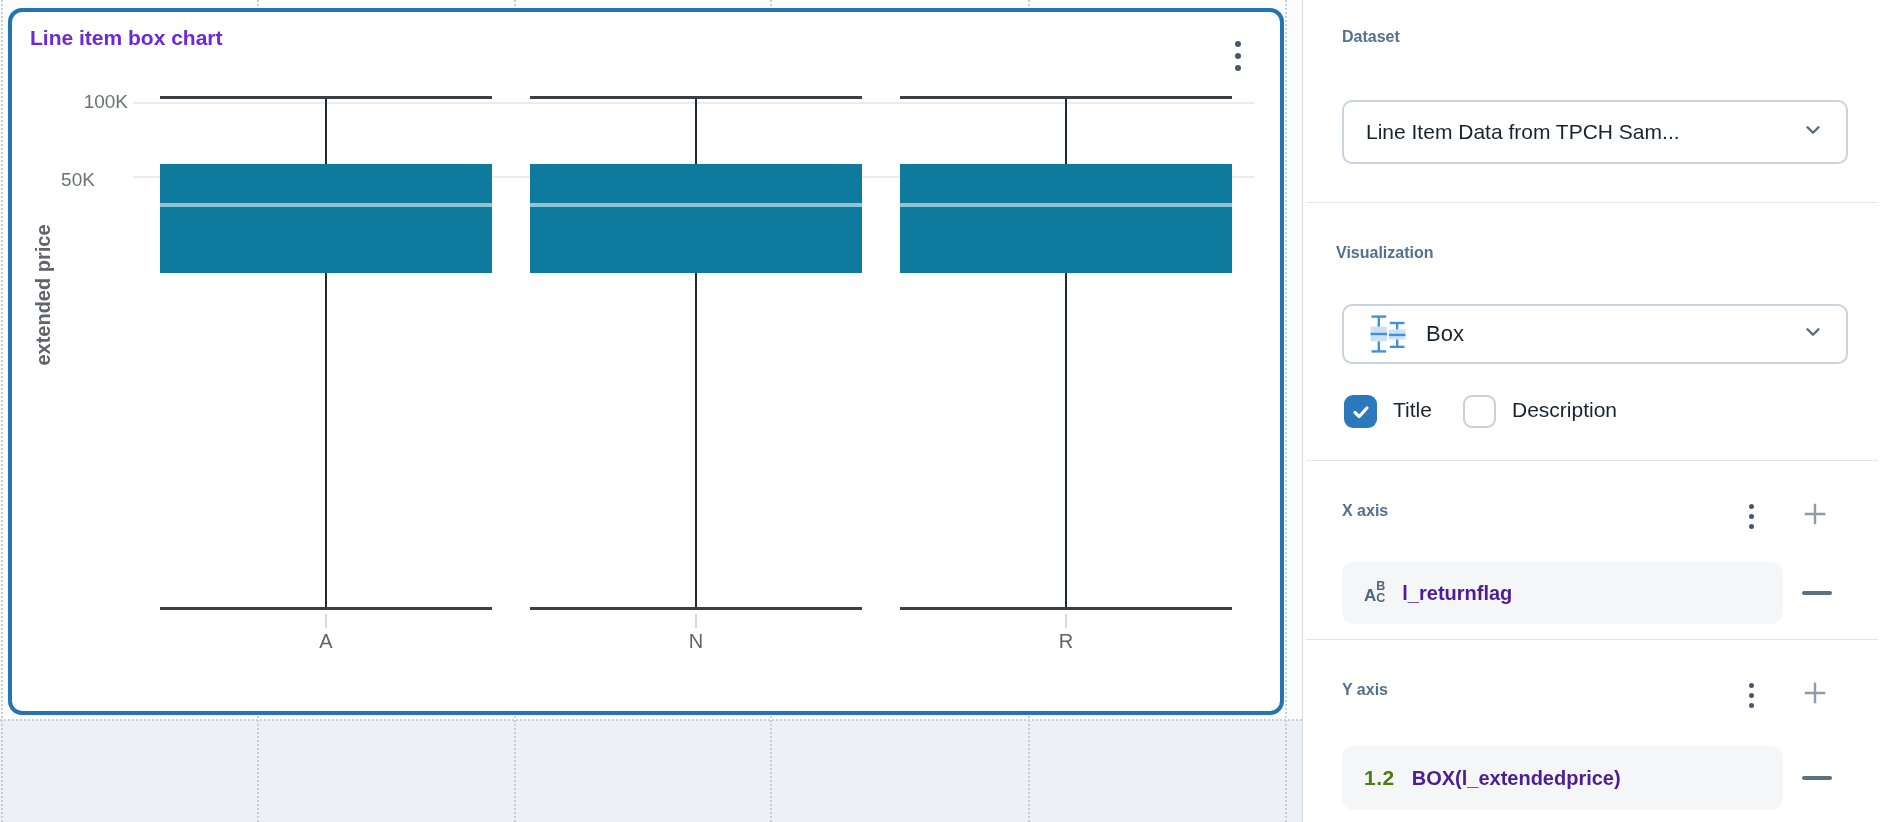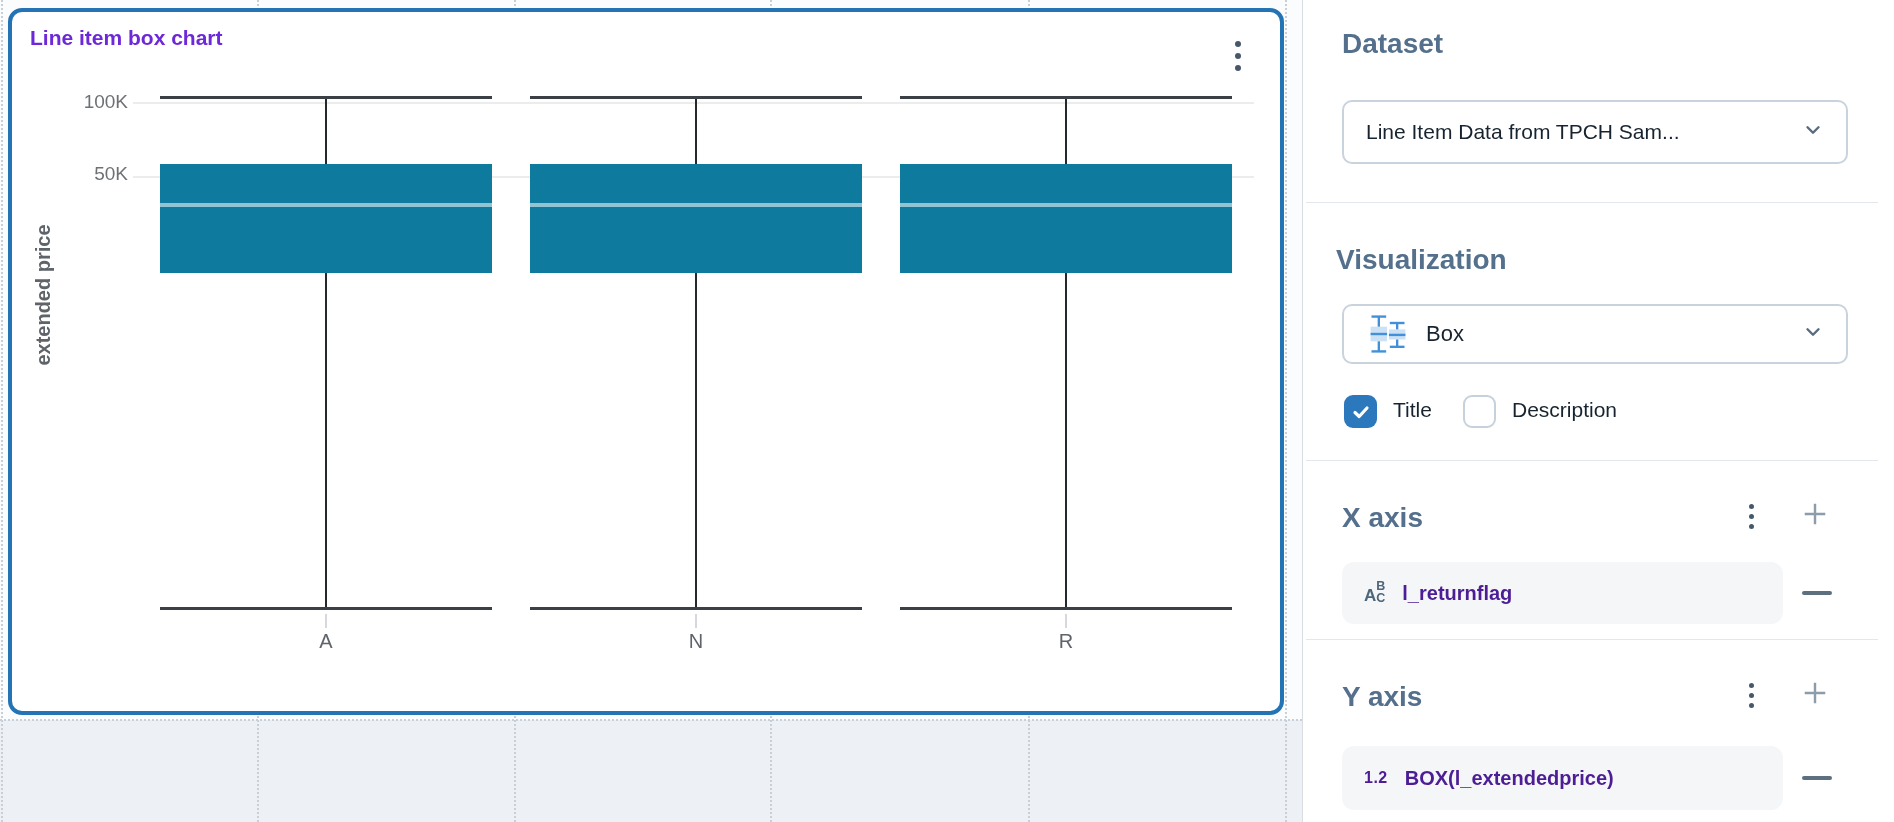--- a/index.html
+++ b/index.html
@@ -32,21 +32,21 @@
   .cap { position:absolute; height:3px; background:#3b4046; }
   .boxrect { position:absolute; }
   .medianline { position:absolute; height:4px; background:rgba(255,255,255,0.55); }
   .cattick { position:absolute; width:2px; background:#d5d9dd; }
   .catlabel { position:absolute; width:80px; text-align:center; font-size:20px; color:#5f646a; }
 
   
   .panel-sep { position:absolute; left:1302px; top:0; width:1px; height:822px; background:#d8dde3; }
   .panel { position:absolute; left:1303px; top:0; width:591px; height:822px; background:#fff; }
   .p-abs { position:absolute; }
-  .p-head { font-size:28px; font-weight:bold; color:#54708c; }
+  .p-head { font-size:16px; font-weight:bold; color:#54708c; }
   .p-divider { position:absolute; left:3px; width:572px; height:1px; background:#e3e7eb; }
   .select { position:absolute; left:39px; width:506px; border:2px solid #c9d3dd; border-radius:10px;
     background:#fff; display:flex; align-items:center; padding:0 22px; cursor:pointer; }
   .select-text { font-size:21px; color:#17242f; flex:1 1 auto; white-space:nowrap; overflow:hidden; }
   .chev { flex:0 0 auto; }
   .cb-row { position:absolute; left:41px; top:395px; height:34px; }
   .cb { position:absolute; width:33px; height:33px; border-radius:9px; top:0; cursor:pointer;
     display:flex; align-items:center; justify-content:center; }
   .cb-on { background:#2b78bc; }
   .cb-off { background:#fff; border:2px solid #c7d1dc; }
@@ -54,21 +54,21 @@
   .kebab-panel { width:10px; }
   .kebab-panel i { width:5px; height:5px; margin:2.5px 0; }
   .plusbtn { position:absolute; cursor:pointer; }
   .pill { position:absolute; left:39px; width:441px; background:#f5f6f8; border-radius:12px;
     display:flex; align-items:center; padding:0 22px; cursor:pointer; }
   .pill-name { font-size:20px; font-weight:bold; color:#4c1d95; margin-left:17px; white-space:nowrap; }
   .minus { position:absolute; left:499px; width:30px; height:4px; background:#5d7080; border-radius:2px; cursor:pointer; }
   .abc-icon { display:flex; align-items:flex-start; color:#4e6679; font-weight:bold; }
   .abc-a { font-size:17px; margin-top:6px; }
   .abc-bc { display:flex; flex-direction:column; font-size:12.5px; line-height:12px; }
-  .num-icon { font-size:16px; font-weight:bold; color:#4c1d95; letter-spacing:0.5px; }
+  .num-icon { font-size:21px; font-weight:bold; color:#4d7c0f; letter-spacing:0.5px; }
 </style>
 </head>
 <body>
 
 <div class="stage">
 
   <div class="canvas">
     <div class="canvas-bottom"></div>
     <div class="hgrid" style="top:719px"></div>
     <div class="vgrid" style="left:1px"></div>
@@ -84,21 +84,21 @@
     <div class="kebab kebab-card">
         <i></i>
         <i></i>
         <i></i>
       </div>
     <div class="ylabel">extended price</div>
     <div id="plot">
         <div class="gridline" style="left: 121px; top: 90px; width: 1121px;"></div>
         <div class="ytick" style="top: 79px;">100K</div>
         <div class="gridline" style="left: 121px; top: 164.354px; width: 1121px;"></div>
-        <div class="ytick" style="top: 151px;">50K</div>
+        <div class="ytick" style="top: 157px; text-align: center;">50K</div>
         <div class="whisker" style="left: 313px; top: 85.7662px; height: 510.536px;"></div>
         <div class="cap" style="left: 148px; top: 84.2662px; width: 332px;"></div>
         <div class="cap" style="left: 148px; top: 594.802px; width: 332px;"></div>
         <div class="boxrect" style="left: 148px; top: 152.244px; width: 332px; height: 108.753px; background: rgb(14, 122, 157);"></div>
         <div class="medianline" style="left: 148px; top: 191.391px; width: 332px;"></div>
         <div class="cattick" style="left: 313px; top: 602px; height: 14px;"></div>
         <div class="catlabel" style="left: 274px; top: 618px;">A</div>
         <div class="whisker" style="left: 683px; top: 85.7662px; height: 510.536px;"></div>
         <div class="cap" style="left: 518px; top: 84.2662px; width: 332px;"></div>
         <div class="cap" style="left: 518px; top: 594.802px; width: 332px;"></div>

